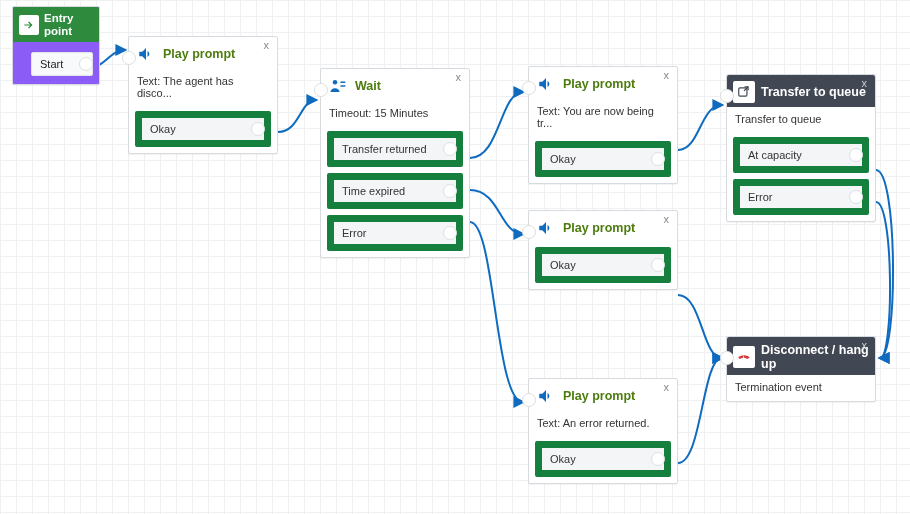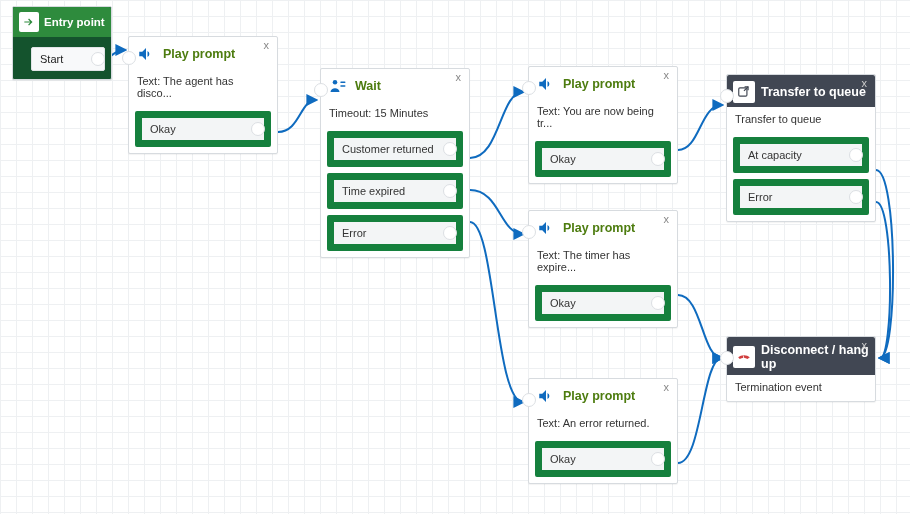--- a/index.html
+++ b/index.html
@@ -78,22 +78,22 @@
     left:-7px; top:14px;
     width:14px;height:14px;
     background:#fff;border:1px solid #dcdfe3;border-radius:50%;
   }
   
   .ic-speaker svg, .ic-wait svg, .ic-queue svg, .ic-hang svg { display:block; }
   
   .entry {
     position:absolute;
     left:12px; top:6px;
-    width:100px;
-    border:1px solid #d7dbdf; border-radius:2px; background:#14532d;
+    width:88px;
+    border:1px solid #d7dbdf; border-radius:2px; background:#8b5cf6;
     box-shadow: 0 1px 1px rgba(0,0,0,0.05);
   }
   .entry .ehead {
     background:#2e8b3d;
     color:#fff;
     font-weight:700;
     font-size:11.5px;
     padding:5px 6px;
     display:flex; align-items:center;
     border-radius:2px 2px 0 0;
@@ -199,21 +199,21 @@
             <rect x="15" y="6" width="7" height="2" rx="1"></rect>
             <rect x="15" y="11" width="7" height="2" rx="1"></rect>
           </g>
         </svg>
     </span>
     <span>Wait</span>
   </div>
   <div class="body">Timeout: 15 Minutes</div>
   <div class="outs">
     <div class="out">
-      <span>Customer returned</span>
+      <span>Transfer returned</span>
       <span class="port"></span>
     </div>
     <div class="out">
       <span>Time expired</span>
       <span class="port"></span>
     </div>
     <div class="out">
       <span>Error</span>
       <span class="port"></span>
     </div>
@@ -244,21 +244,20 @@
   <span class="in-port"></span>
   <span class="close">x</span>
   <div class="header blue">
     <span class="icon ic-speaker">
       <svg width="18" height="18" viewBox="0 0 24 24">
           <path fill="#0f6bbf" d="M3 9v6h4l5 5V4L7 9H3zm13.5 3a4.5 4.5 0 0 0-2.5-4v8a4.5 4.5 0 0 0 2.5-4z"></path>
         </svg>
     </span>
     <span>Play prompt</span>
   </div>
-  <div class="body">Text: The timer has expire...</div>
   <div class="outs">
     <div class="out">
       <span>Okay</span>
       <span class="port"></span>
     </div>
   </div>
 </div>
 
 <div class="node" style="left:528px; top:378px;">
   <span class="in-port"></span>

